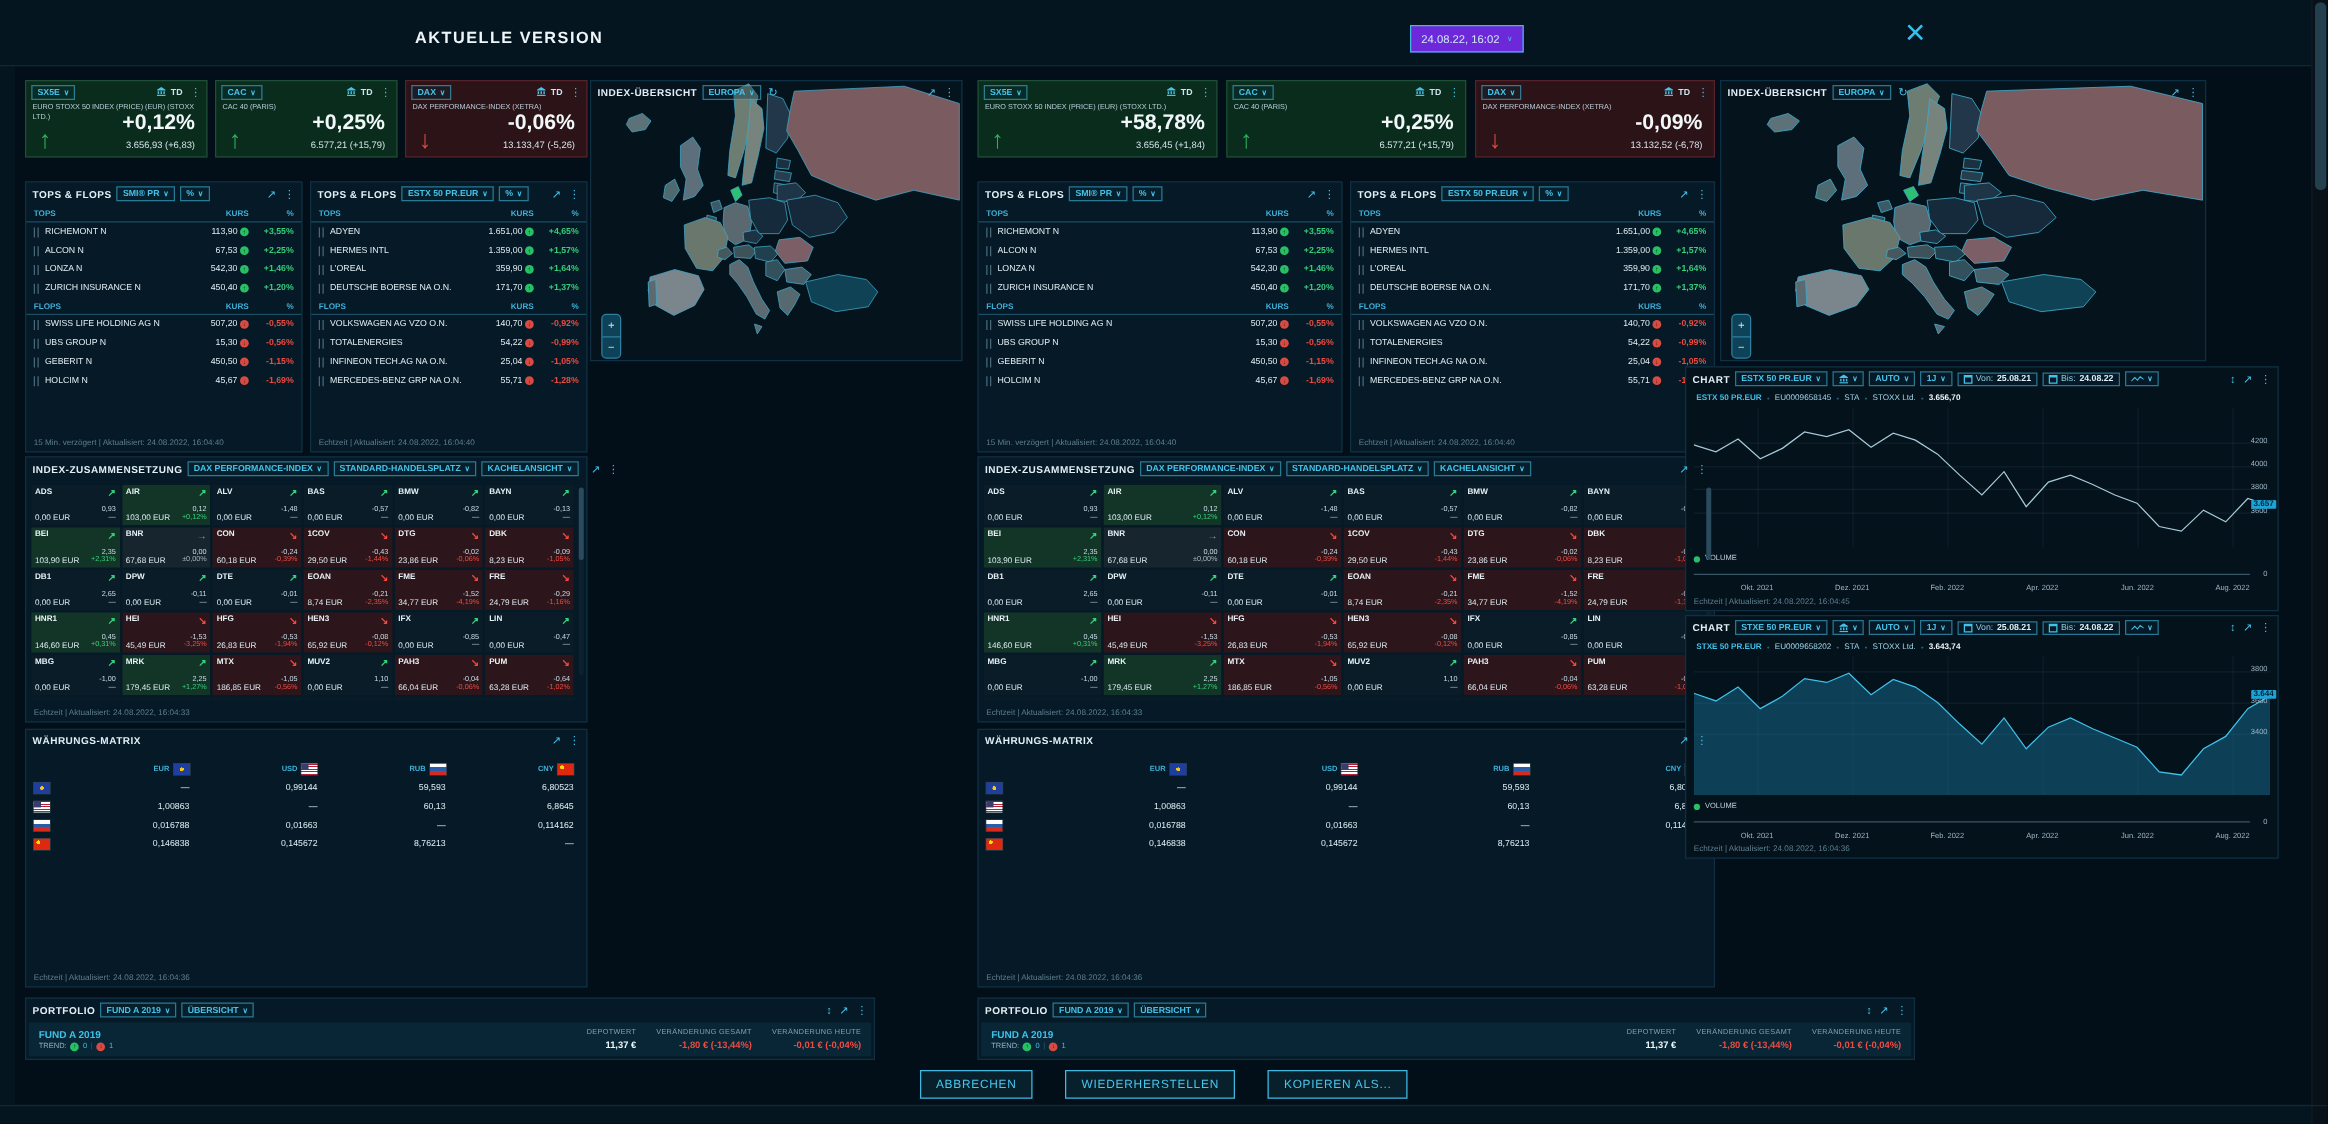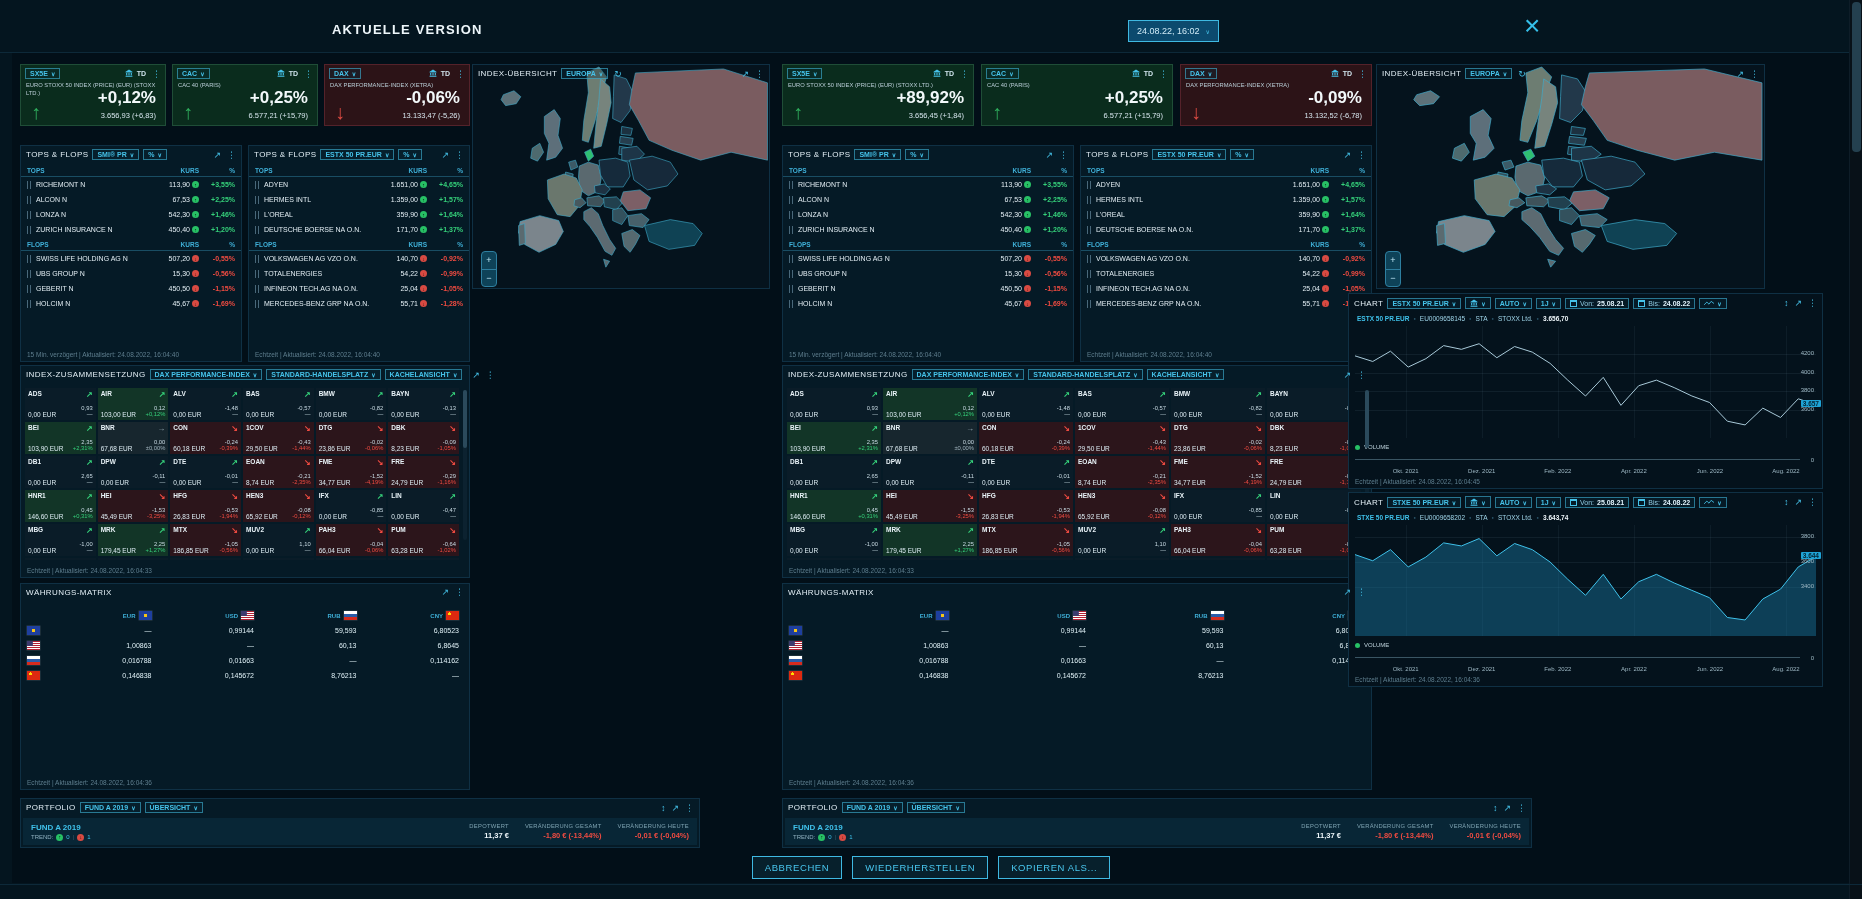--- a/index.html
+++ b/index.html
@@ -2,30 +2,30 @@
 <html><head>
 <meta charset="utf-8">
 <style>
 *{box-sizing:border-box;margin:0;padding:0}
 body{background:#01070c;font-family:"Liberation Sans",sans-serif}
 .stage{position:relative;width:1862px;height:899px;background:#04151f;overflow:hidden;color:#d7e6ee}
 .canvas{position:absolute;left:12px;top:53px;width:1838px;height:830px;background:#020f18}
 .topline{position:absolute;left:0;top:52px;width:100%;height:1px;background:#0d2939}
 .botline{position:absolute;left:0;top:884px;width:100%;height:1px;background:#0d2939}
 .title{position:absolute;left:332px;top:22px;font-size:13px;font-weight:bold;letter-spacing:1.2px;color:#eef6fa}
-.datechip{position:absolute;left:1128px;top:20px;height:22px;display:inline-flex;align-items:center;gap:6px;padding:0 8px;border:1px solid #3fb9e2;color:#cfeaf6;font-size:9px;background:#0c4a6e}
+.datechip{position:absolute;left:1128px;top:20px;height:22px;display:inline-flex;align-items:center;gap:6px;padding:0 8px;border:1px solid #3fb9e2;color:#cfeaf6;font-size:9px;background:#6d28d9}
 .close{position:absolute;left:1524px;top:12px;font-size:28px;color:#35c0ea;line-height:1;cursor:pointer}
-.btnrow{position:absolute;left:0;top:856px;width:100%;display:flex;justify-content:center;gap:10px}
+.btnrow{position:absolute;left:0;top:856px;width:100%;display:flex;justify-content:center;gap:26px}
 .btn{border:1px solid #3fb9e2;background:#07202c;color:#49c6ee;font-size:9.5px;letter-spacing:.6px;padding:5px 12px;font-family:inherit}
 .sbtrack{position:absolute;left:1849px;top:0;width:13px;height:899px;background:#081118;border-left:1px solid #0e1d28}
 .sbthumb{position:absolute;left:2px;top:2px;width:9px;height:150px;background:#24404f;border-radius:4px}
 #groups{position:absolute;inset:0}
 .panel{position:absolute;background:#051a26;border:1px solid #0f3044}
 .phead{display:flex;align-items:center;gap:4px;padding:3px 5px;white-space:nowrap;position:relative;z-index:2}
-.ptitle{font-size:8px;font-weight:normal;letter-spacing:.4px;color:#e2eef5}
+.ptitle{font-size:8px;font-weight:bold;letter-spacing:.4px;color:#e2eef5}
 .chip{display:inline-flex;align-items:center;gap:3px;border:1px solid rgba(69,194,233,.55);color:#45c2e9;font-size:7px;font-weight:bold;padding:1px 4px;background:rgba(9,42,58,.35);white-space:nowrap}
 .chev{font-size:6px;color:#45c2e9}
 .ci{display:inline-flex;align-items:center;color:#45c2e9}
 .pic{font-size:9px;color:#45c2e9;margin-left:2px;cursor:pointer}
 .sp{flex:1}
 .pfoot{position:absolute;left:6px;bottom:3px;font-size:6.5px;color:#5e7e8e;white-space:nowrap;background:inherit;z-index:3}
 
 .itile{position:absolute}
 .ithead{display:flex;align-items:center;gap:4px;padding:3px 4px}
 .itname{padding:0 5px;font-size:5.8px;line-height:1.3;color:#b9cdd6;max-height:16px;overflow:hidden}
@@ -691,21 +691,21 @@
           </div>
           <div class="sp"></div>
           <span class="pic"><svg viewBox="0 0 14 14" width="8" height="8" fill="currentColor">
               <path d="M1 5L7 1l6 4v1H1zM2 7h2v4H2zm4 0h2v4H6zm4 0h2v4h-2zM1 12h12v1.6H1z"></path>
             </svg></span>
           <span class="td">TD</span>
           <span class="pic">⋮</span>
         </div>
         <div class="itname">EURO STOXX 50 INDEX (PRICE) (EUR) (STOXX LTD.)</div>
         <span class="itarrow">↑</span>
-        <span class="itpct">+89,92%</span>
+        <span class="itpct">+58,78%</span>
         <span class="itval">3.656,45 (+1,84)</span>
       </div>
       <div class="itile up" style="left: 981px; top: 64px; width: 192px; height: 62px;">
         <div class="ithead">
           <div class="chip">
             <span>CAC</span>
             <span class="chev">∨</span>
           </div>
           <div class="sp"></div>
           <span class="pic"><svg viewBox="0 0 14 14" width="8" height="8" fill="currentColor">

